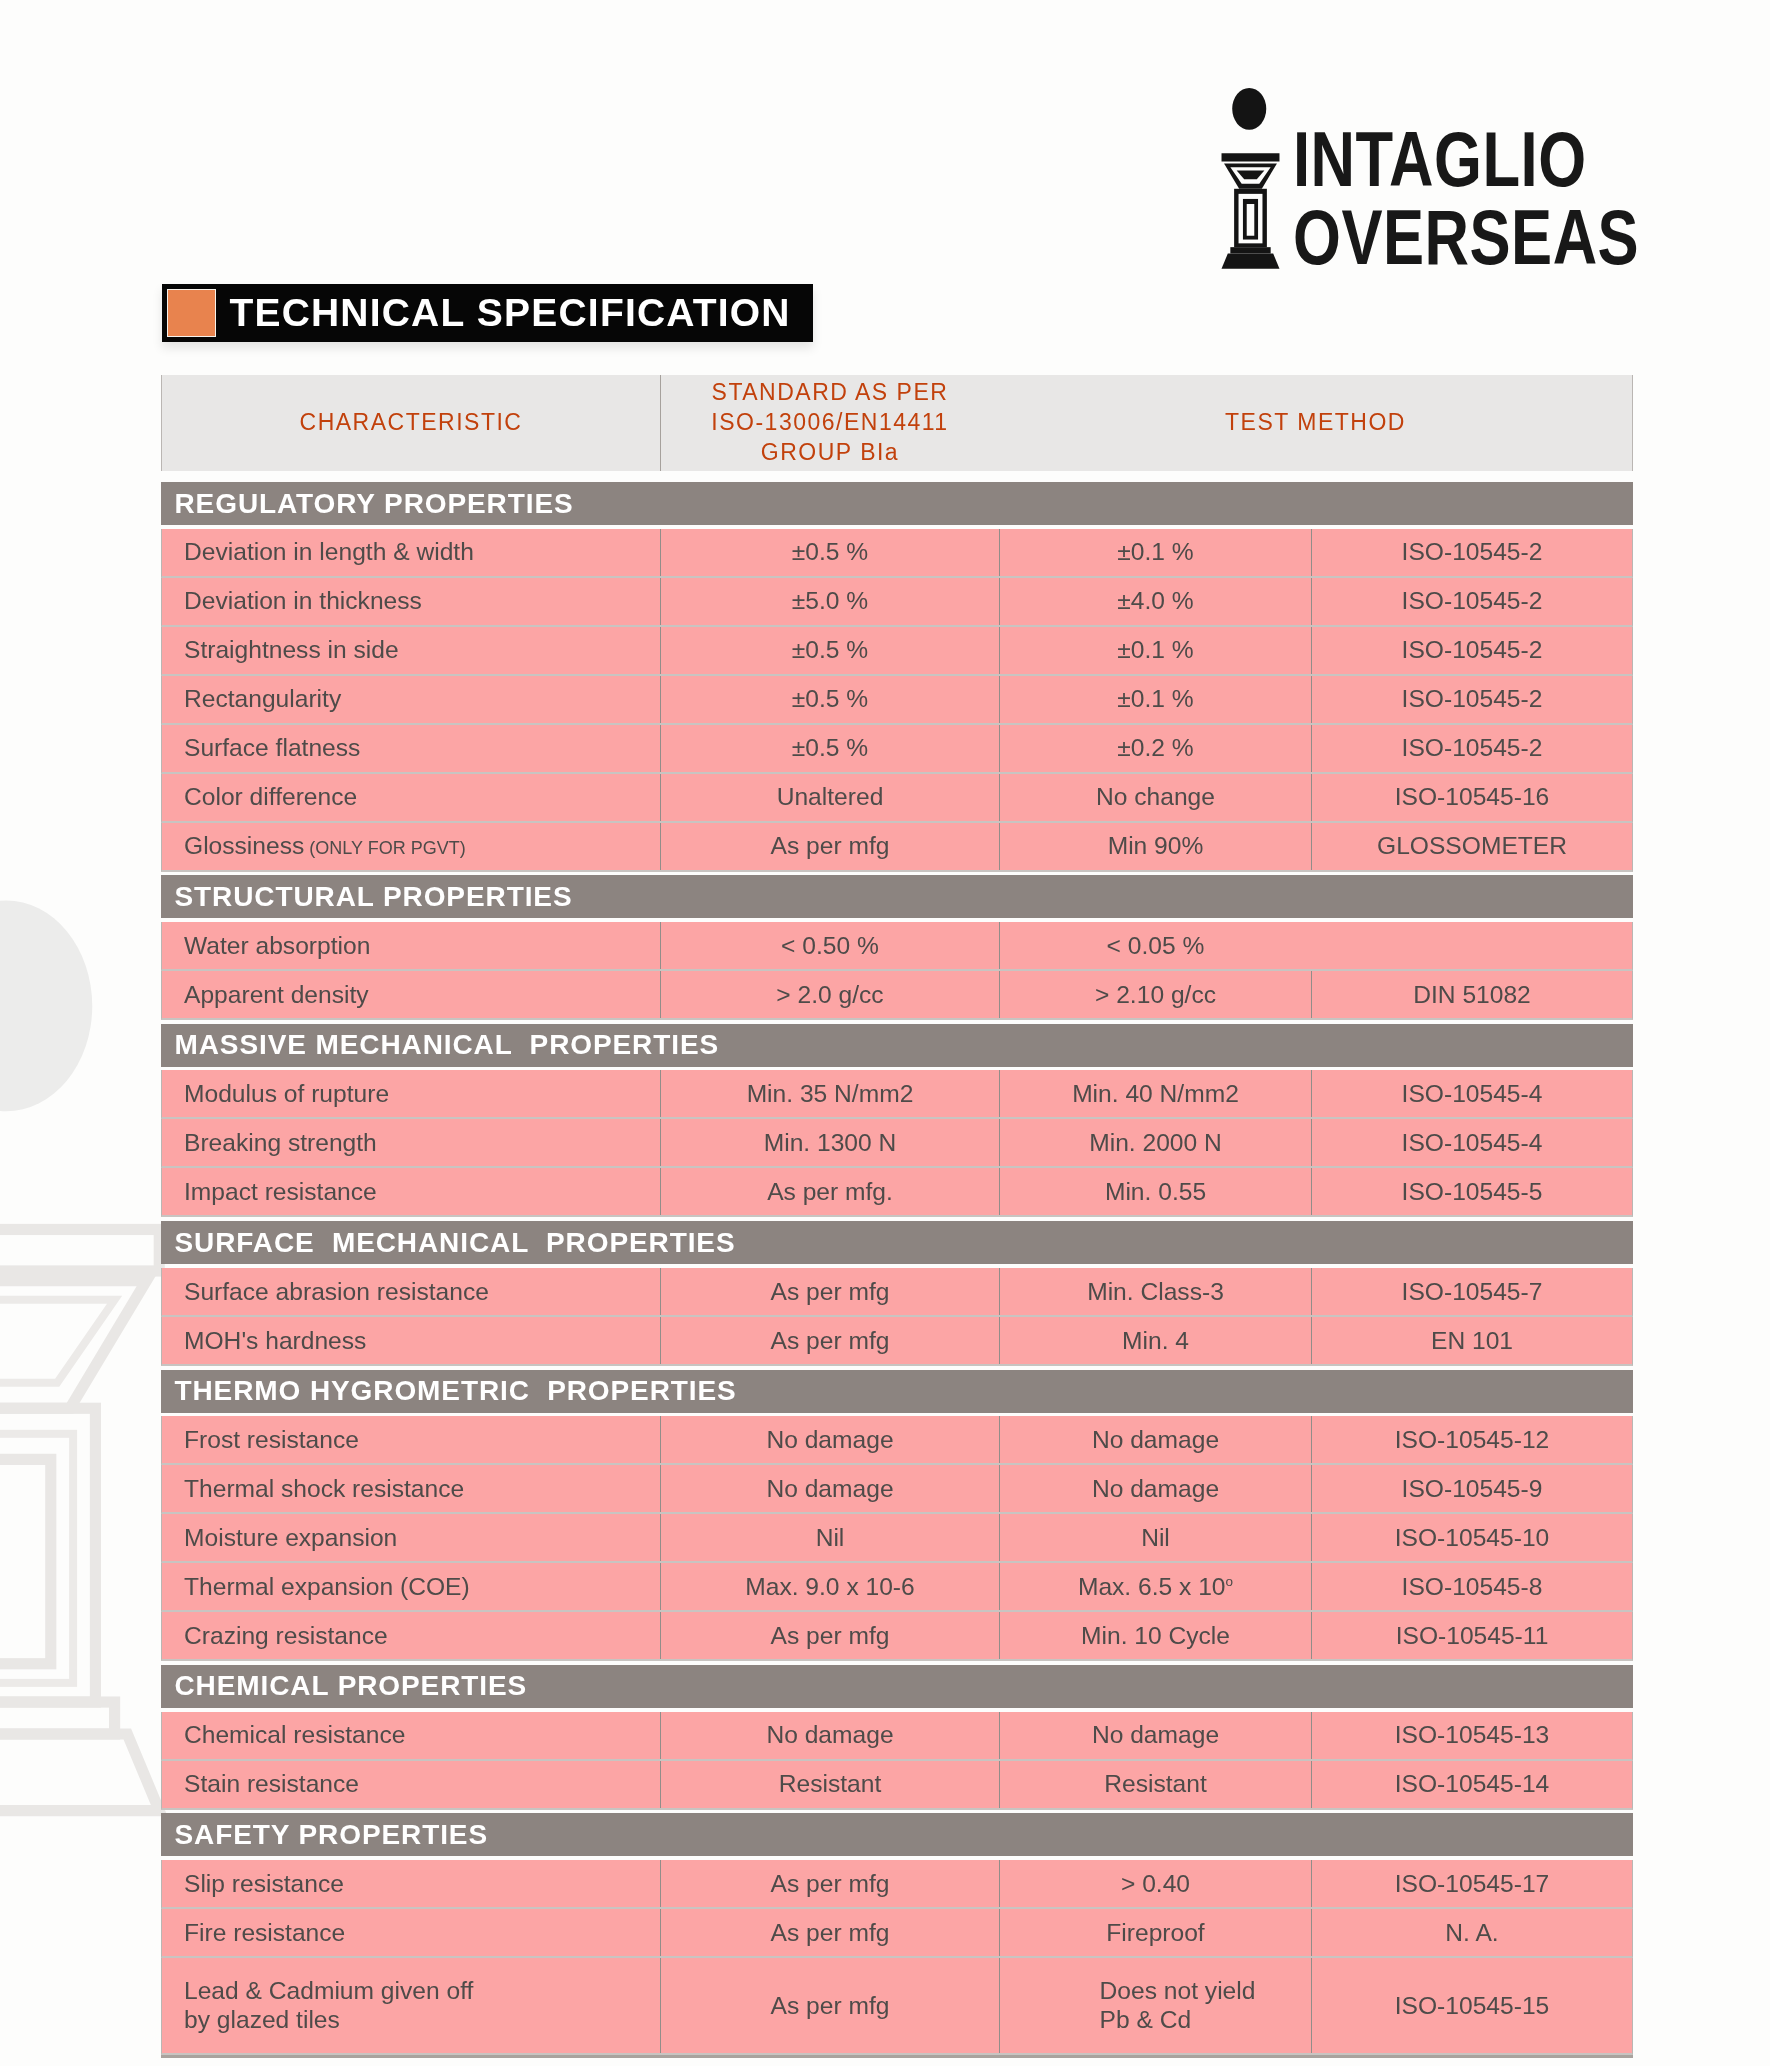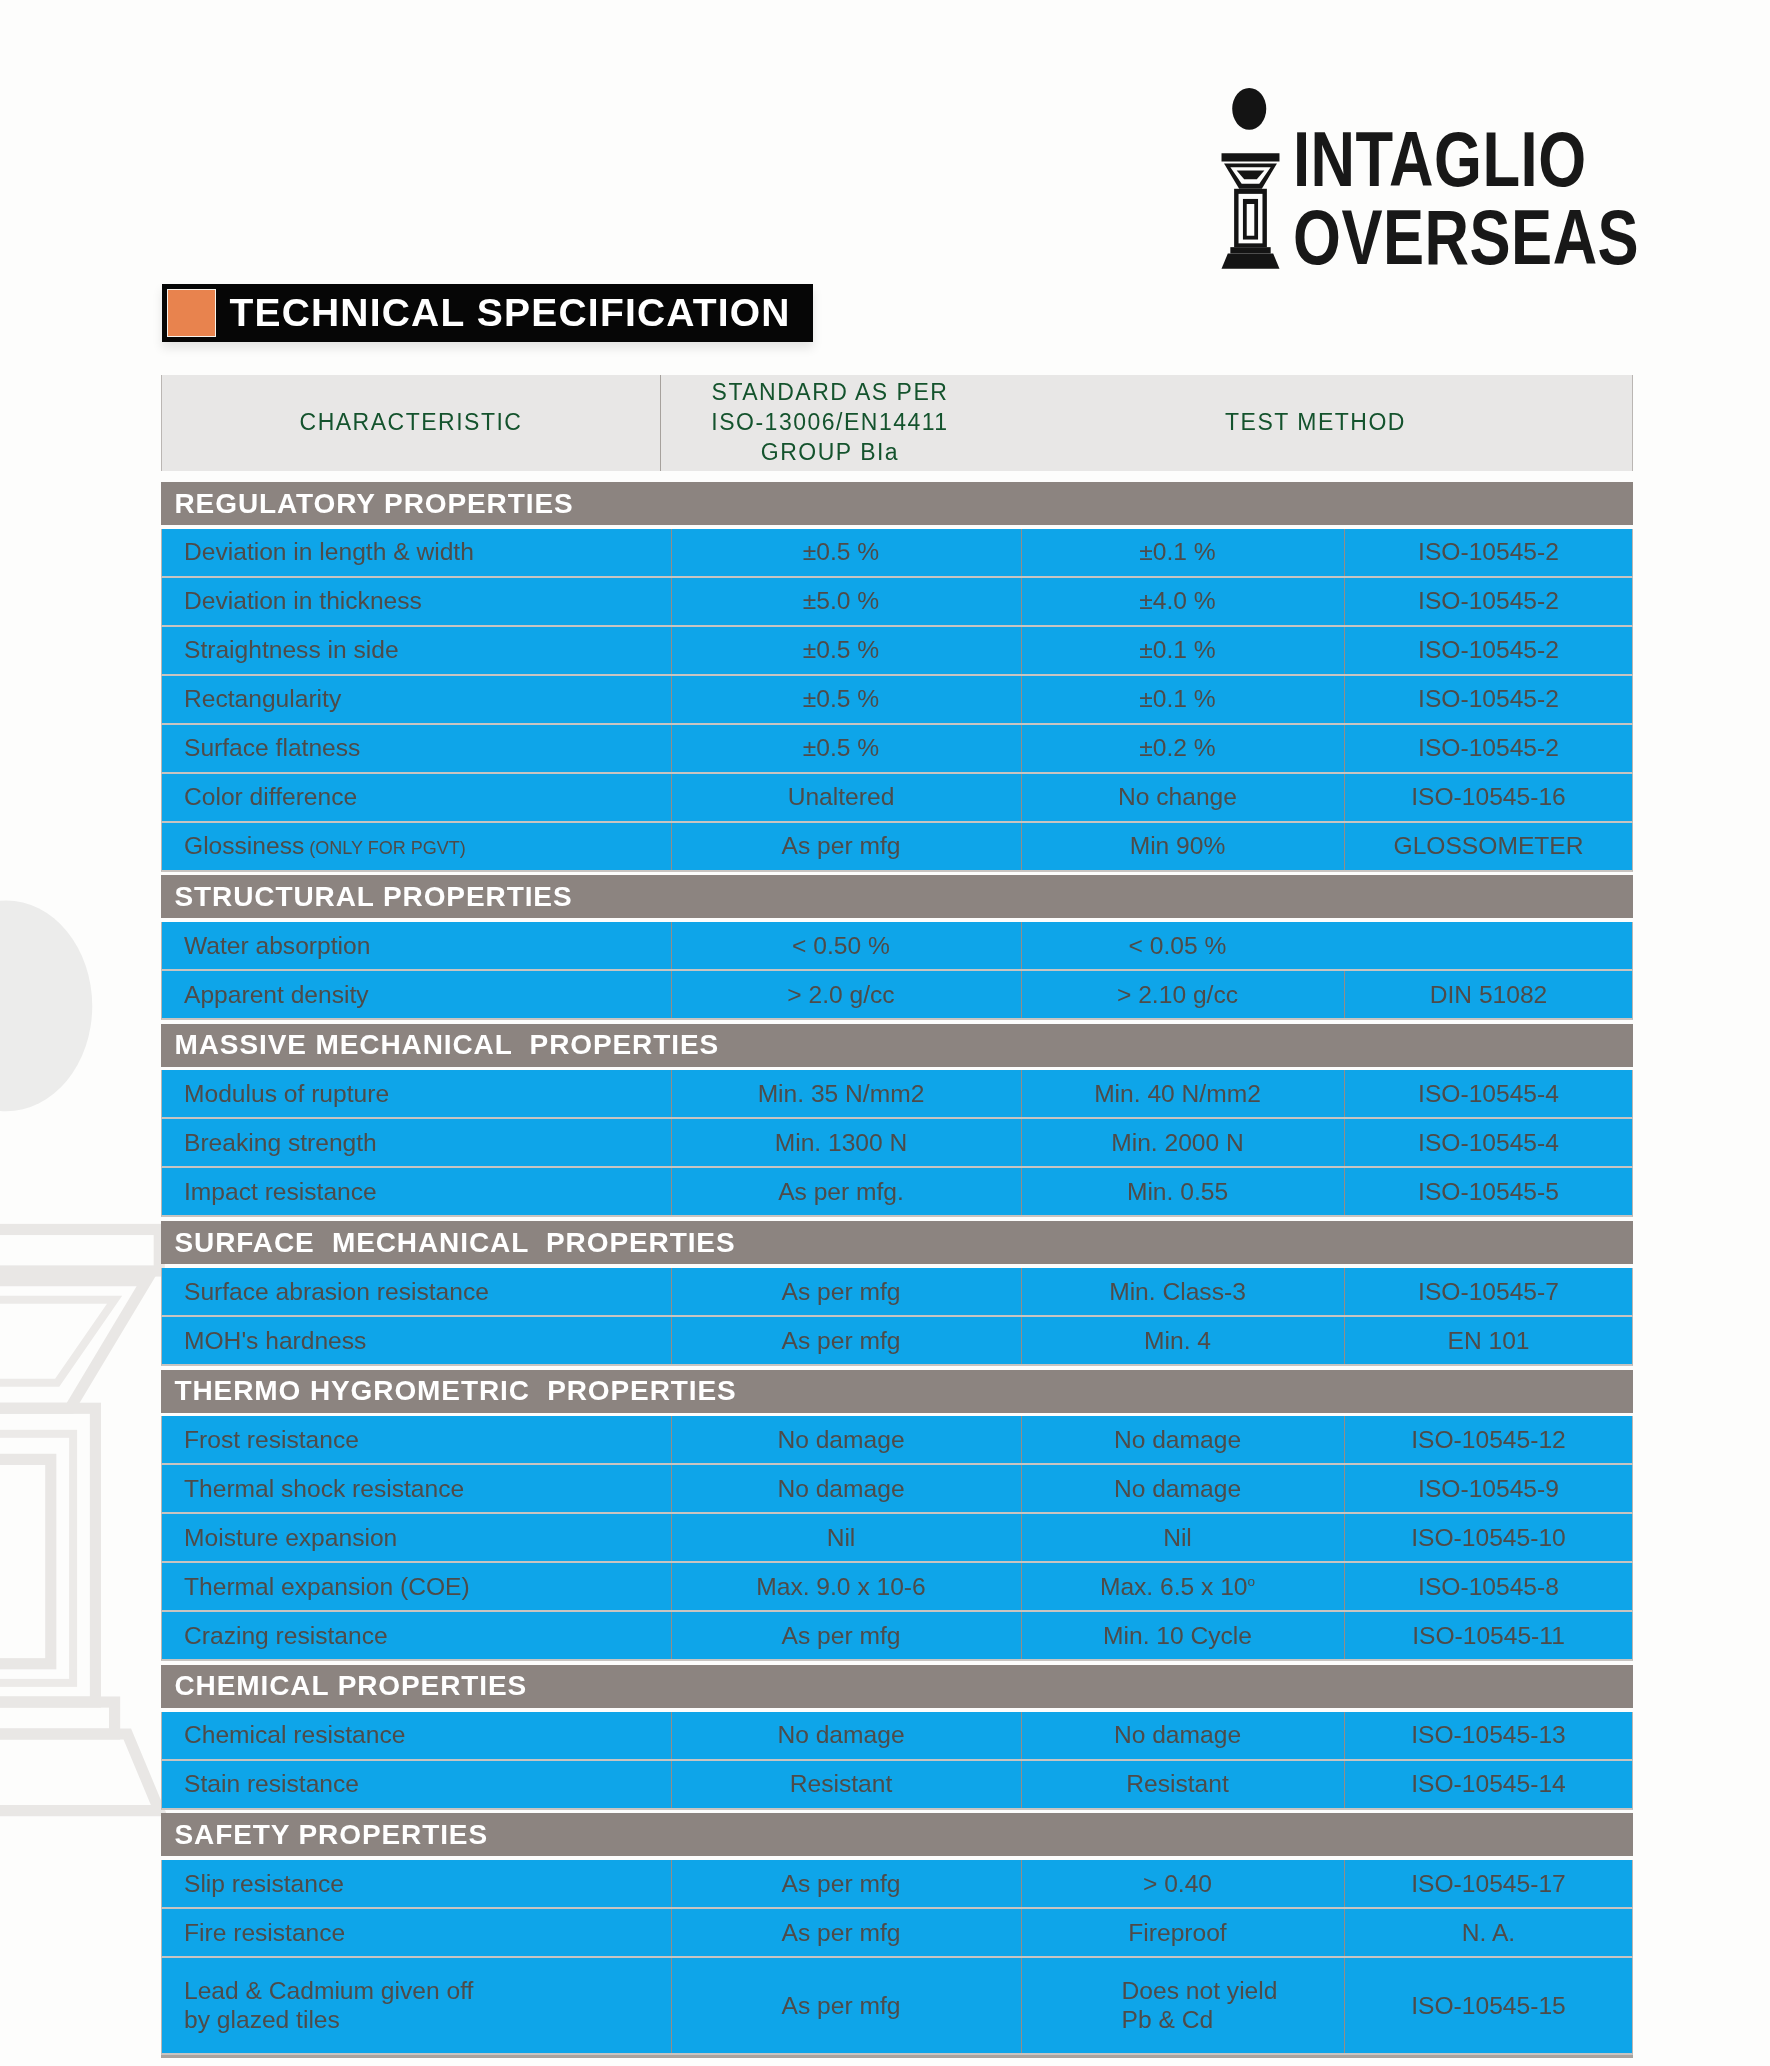--- a/index.html
+++ b/index.html
@@ -39,38 +39,37 @@
 
   
   .spec-table { position:absolute; left:161px; top:375px; width:1472px; }
   * { box-sizing:border-box; }
 
   .thead {
     display:flex; height:96px; background:#E8E7E6; margin-bottom:11px;
     border-left:1.8px solid #bab6b3; border-right:1.8px solid #bab6b3;
   }
   .th { display:flex; align-items:center; justify-content:center; text-align:center;
-        font-size:23px; color:#14532d; letter-spacing:1.5px; line-height:1.3;
+        font-size:23px; color:#c2410c; letter-spacing:1.5px; line-height:1.3;
         white-space:pre-line; }
   .th1 { width:498px; }
   .th2 { width:339px; border-left:1.8px solid #a6a19c; }
   .th3 { width:312px; border-left:1.8px solid #A39254; border-right:1.8px solid #A39254; }
   .th4 { flex:1; }
 
   .sec {
     height:43px; background:#8C8480; margin:3.7px 0;
     display:flex; align-items:center; padding-left:13.5px;
   }
   .sec-t { color:#ffffff; font-weight:bold; font-size:28px; letter-spacing:0.9px; white-space:pre; }
 
   .row {
-    display:flex; height:49px; background:#0ea5e9;
+    display:flex; height:49px; background:#fca5a5;
     border-left:1.8px solid #bab6b3; border-right:1.8px solid #bab6b3;
     border-bottom:2.5px solid #c8c4c1;
-    gap:11px;
   }
   .row.tall { height:97px; }
   .cell { display:flex; align-items:center; font-size:24.6px; color:#4e4b49;
           line-height:1.2; white-space:pre-line; }
   .c1 { width:498px; padding-left:22px; text-align:left; }
   .c2 { width:339px; justify-content:center; text-align:center; border-left:1.8px solid #928d89; }
   .c3 { width:312px; justify-content:center; text-align:center; border-left:1.8px solid #928d89; }
   .c4 { flex:1;      justify-content:center; text-align:center; border-left:1.8px solid #928d89; }
   .txt.left { text-align:left;margin-left:44px; }
   .small { font-size:18px; }

